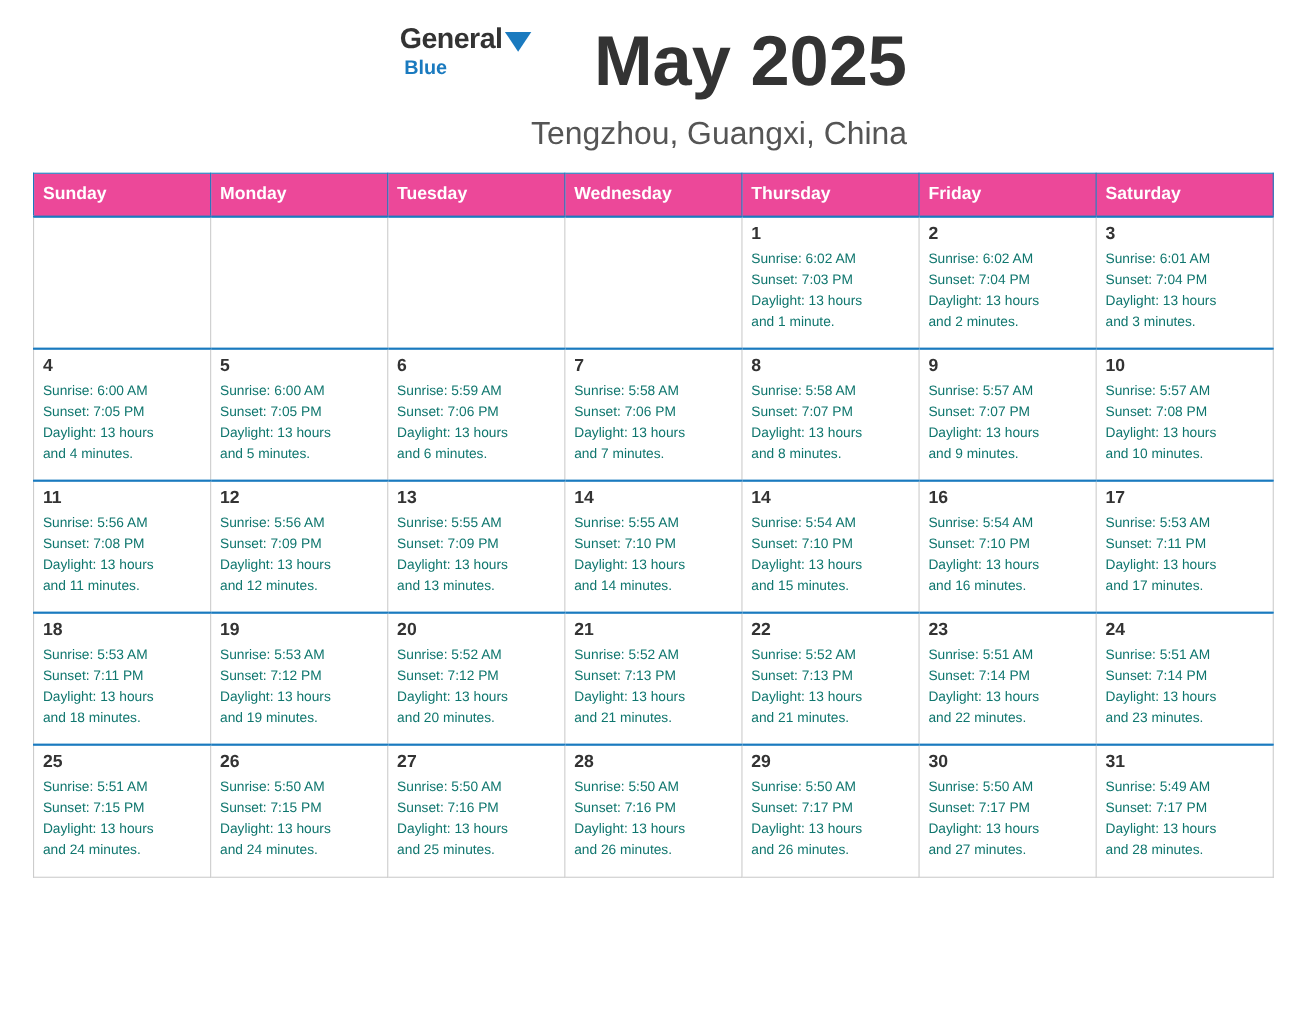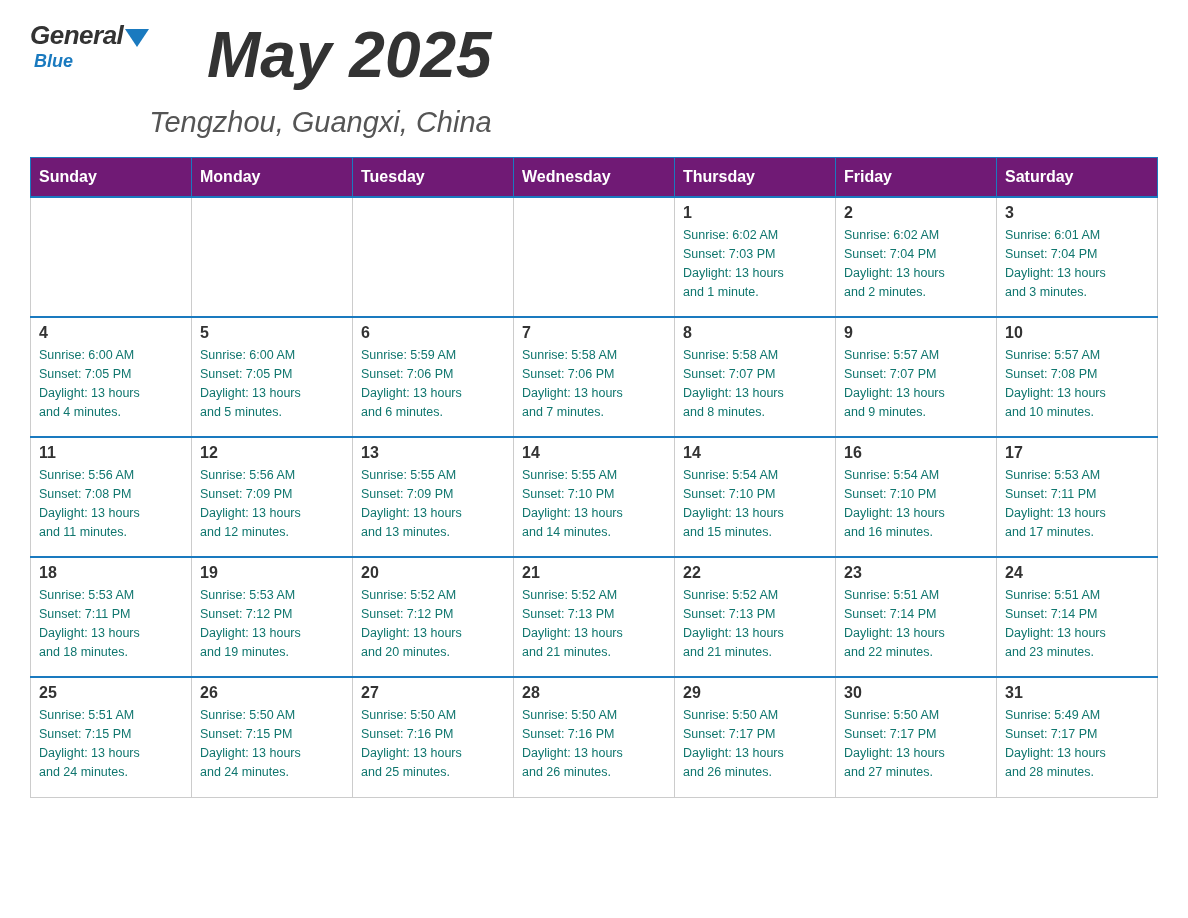--- a/index.html
+++ b/index.html
@@ -5,24 +5,23 @@
     * { box-sizing: border-box; margin: 0; padding: 0; }
     body {
       font-family: Arial, sans-serif;
       background: #fff;
       width: 1188px;
       min-height: 918px;
       padding: 20px 30px;
     }
     .header {
       display: flex;
-      justify-content: flex-start;
+      justify-content: center;
       align-items: flex-start;
       margin-bottom: 18px;
-      font-style: italic;
     }
     .logo {
       display: flex;
       flex-direction: column;
       align-items: flex-start;
     }
     .logo-top {
       display: flex;
       align-items: center;
     }
@@ -60,21 +59,21 @@
       font-size: 29px;
       color: #555;
       margin-top: 16px;
     }
     table {
       width: 100%;
       border-collapse: collapse;
       table-layout: fixed;
     }
     thead th {
-      background-color: #701a75;
+      background-color: #ec4899;
       color: #fff;
       font-size: 16px;
       font-weight: bold;
       padding: 10px 8px;
       text-align: left;
       border: 1px solid #1a7abf;
     }
     tbody td {
       border: 1px solid #ccc;
       border-top: 2px solid #1a7abf;

